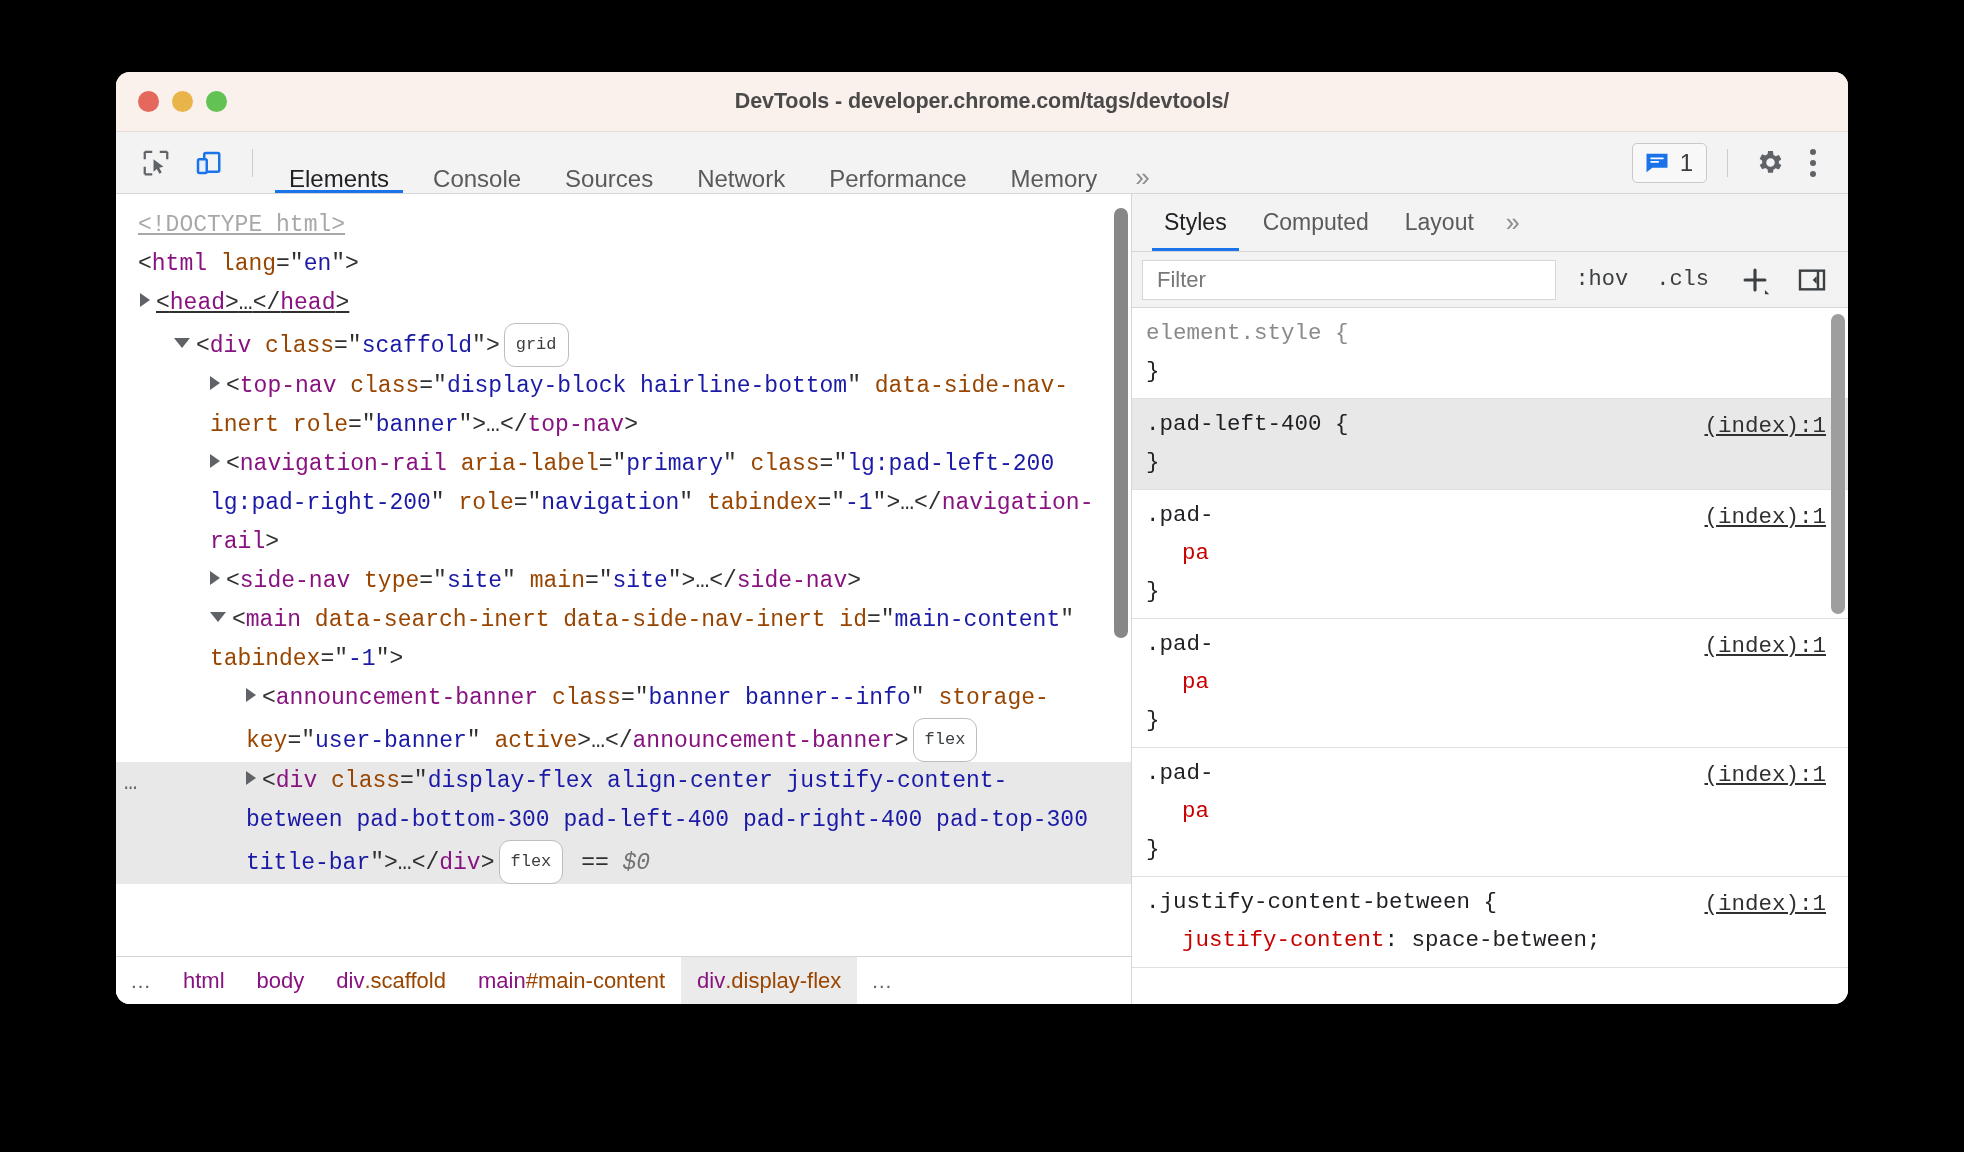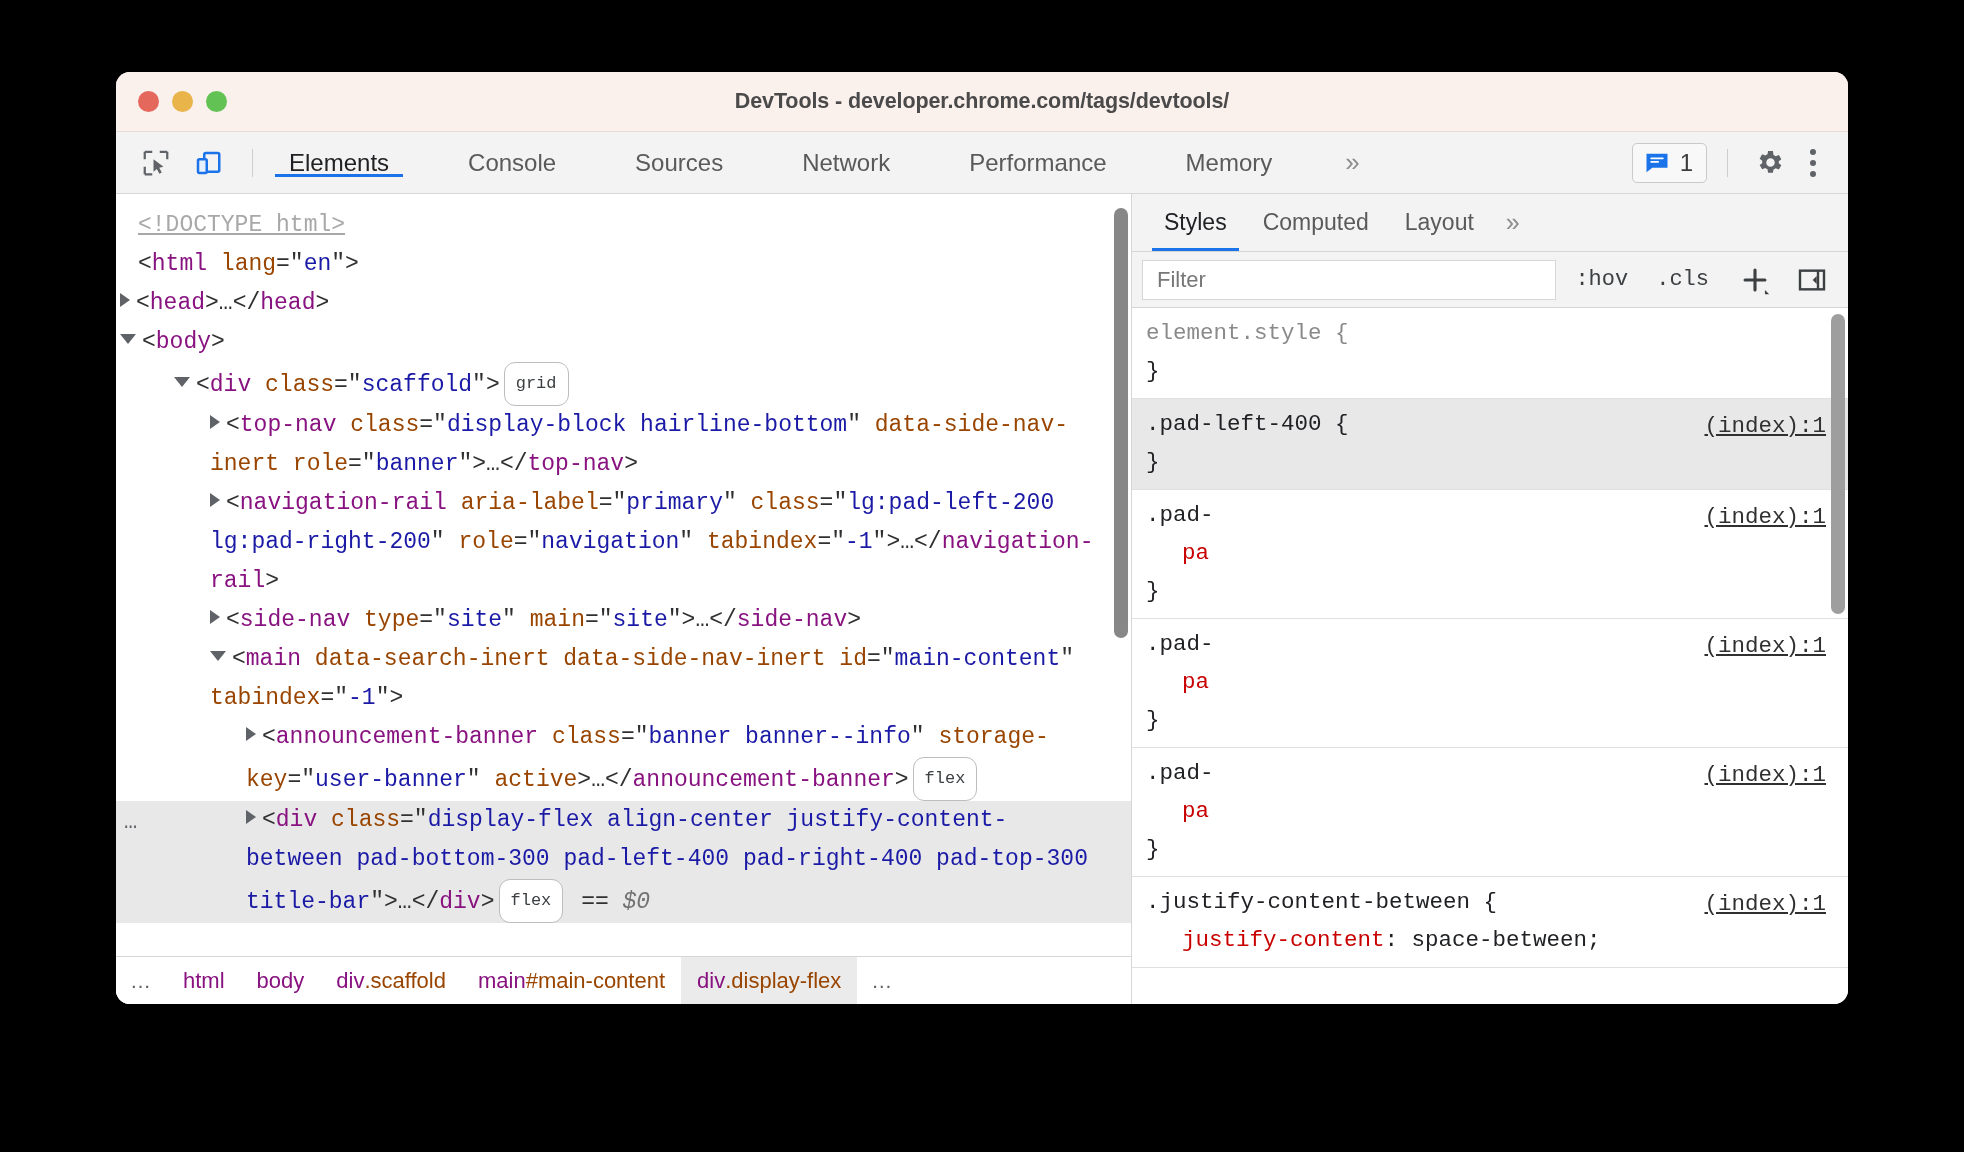--- a/index.html
+++ b/index.html
@@ -51,21 +51,21 @@
     position: relative;
   }
   .tool-icons { display: flex; align-items: center; padding-left: 18px; gap: 8px; }
   .tool-btn {
     width: 44px; height: 44px;
     display: flex; align-items: center; justify-content: center;
     border-radius: 4px;
   }
   .vsep { width: 1px; height: 28px; background: #cdcdcd; align-self: center; margin: 0 14px; }
 
-  .dt-tabs { display: flex; align-items: center; gap: 35px; }
+  .dt-tabs { display: flex; align-items: flex-end; }
   .dt-tab {
     display: flex; align-items: center;
     padding: 0 22px;
     font-size: 24px; color: #5a5a5a;
     position: relative;
     white-space: nowrap;
   }
   .dt-tab.active { color: #202124; }
   .dt-tab.active::after {
     content: ""; position: absolute; left: 8px; right: 8px; bottom: 0;
@@ -101,21 +101,21 @@
     position: relative;
     overflow: hidden;
     padding: 12px 0 0 0;
     font-family: "Liberation Mono", monospace;
     font-size: 23px;
     line-height: 39px;
     color: #303030;
   }
   .node { padding-left: 22px; position: relative; }
   .node .wrap { display: block; padding-right: 28px; }
-  .i1 { padding-left: 4px; }
+  .i1 { padding-left: 24px; text-decoration: underline; }
   .i2 { padding-left: 58px; }
   .i3 { padding-left: 94px; }
   .i4 { padding-left: 130px; }
   .tri {
     display: inline-block; width: 0; height: 0;
     border-left: 10px solid #5f6368;
     border-top: 7px solid transparent;
     border-bottom: 7px solid transparent;
     vertical-align: 2px; margin-right: 6px;
   }
@@ -339,23 +339,20 @@
           <span class="wrap">
             <span class="punct">&lt;</span><span class="tag">html</span>
             <span class="attr">lang</span><span class="punct">="</span><span class="val">en</span><span class="punct">"&gt;</span>
           </span>
         </div>
 
         <div class="node i1">
           <span class="wrap"><span class="tri"></span><span class="punct">&lt;</span><span class="tag">head</span><span class="punct">&gt;</span><span class="ellip">…</span><span class="punct">&lt;/</span><span class="tag">head</span><span class="punct">&gt;</span></span>
         </div>
 
-        <div class="node i1">
-          <span class="wrap"><span class="tri open"></span><span class="punct">&lt;</span><span class="tag">body</span><span class="punct">&gt;</span></span>
-        </div>
 
         <div class="node i2">
           <span class="wrap"><span class="tri open"></span><span class="punct">&lt;</span><span class="tag">div</span>
           <span class="attr">class</span><span class="punct">="</span><span class="val">scaffold</span><span class="punct">"&gt;</span><span class="badge">grid</span></span>
         </div>
 
         <div class="node i3">
           <span class="wrap"><span class="tri"></span><span class="punct">&lt;</span><span class="tag">top-nav</span>
           <span class="attr">class</span><span class="punct">="</span><span class="val">display-block hairline-bottom</span><span class="punct">"</span>
           <span class="attr">data-side-nav-inert</span>

